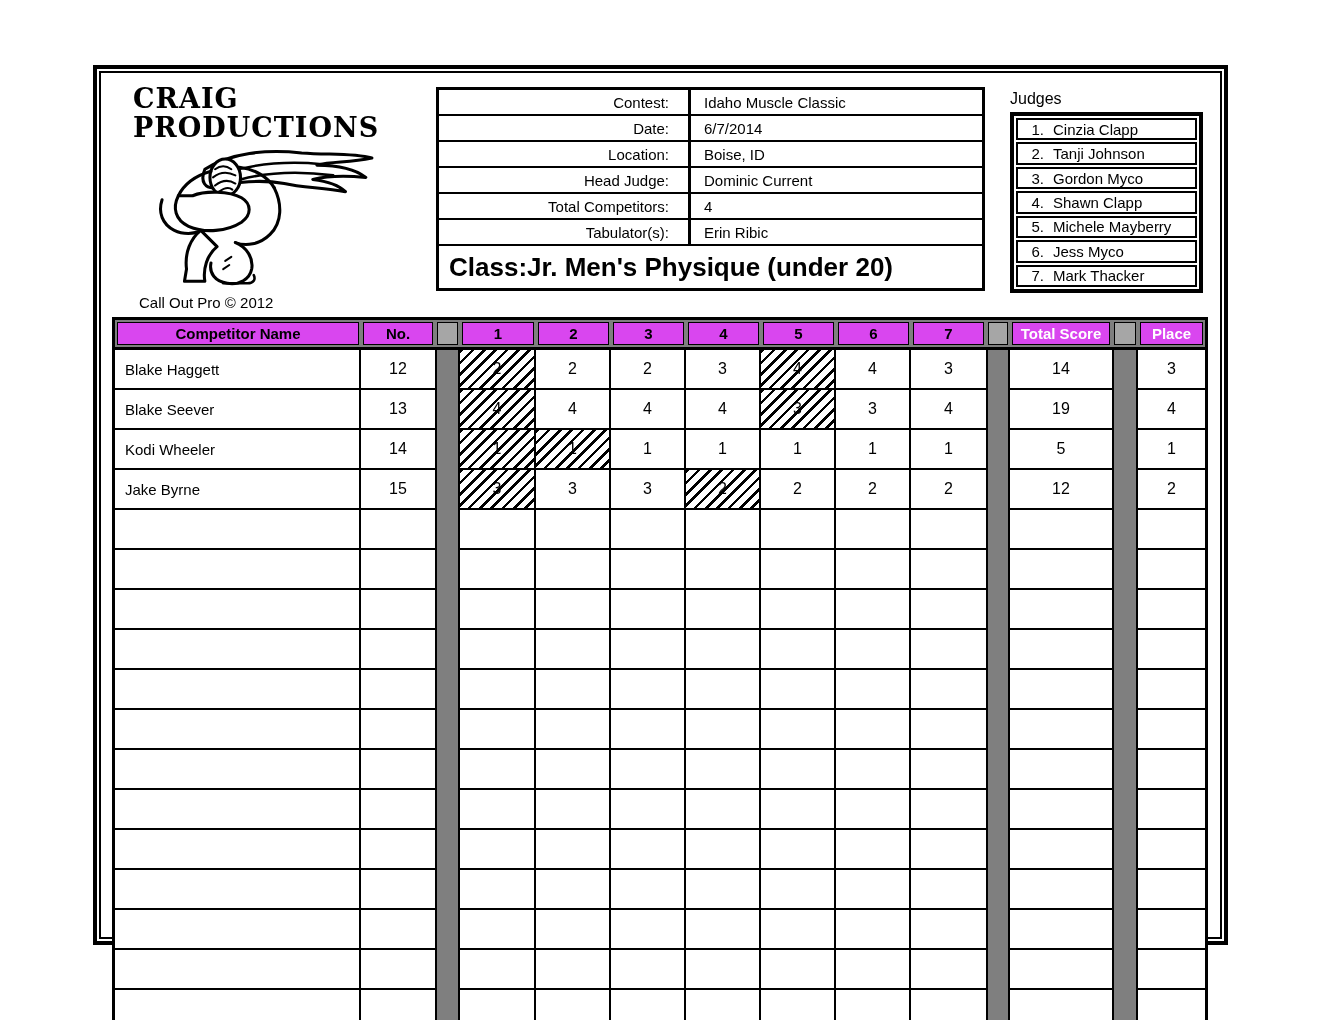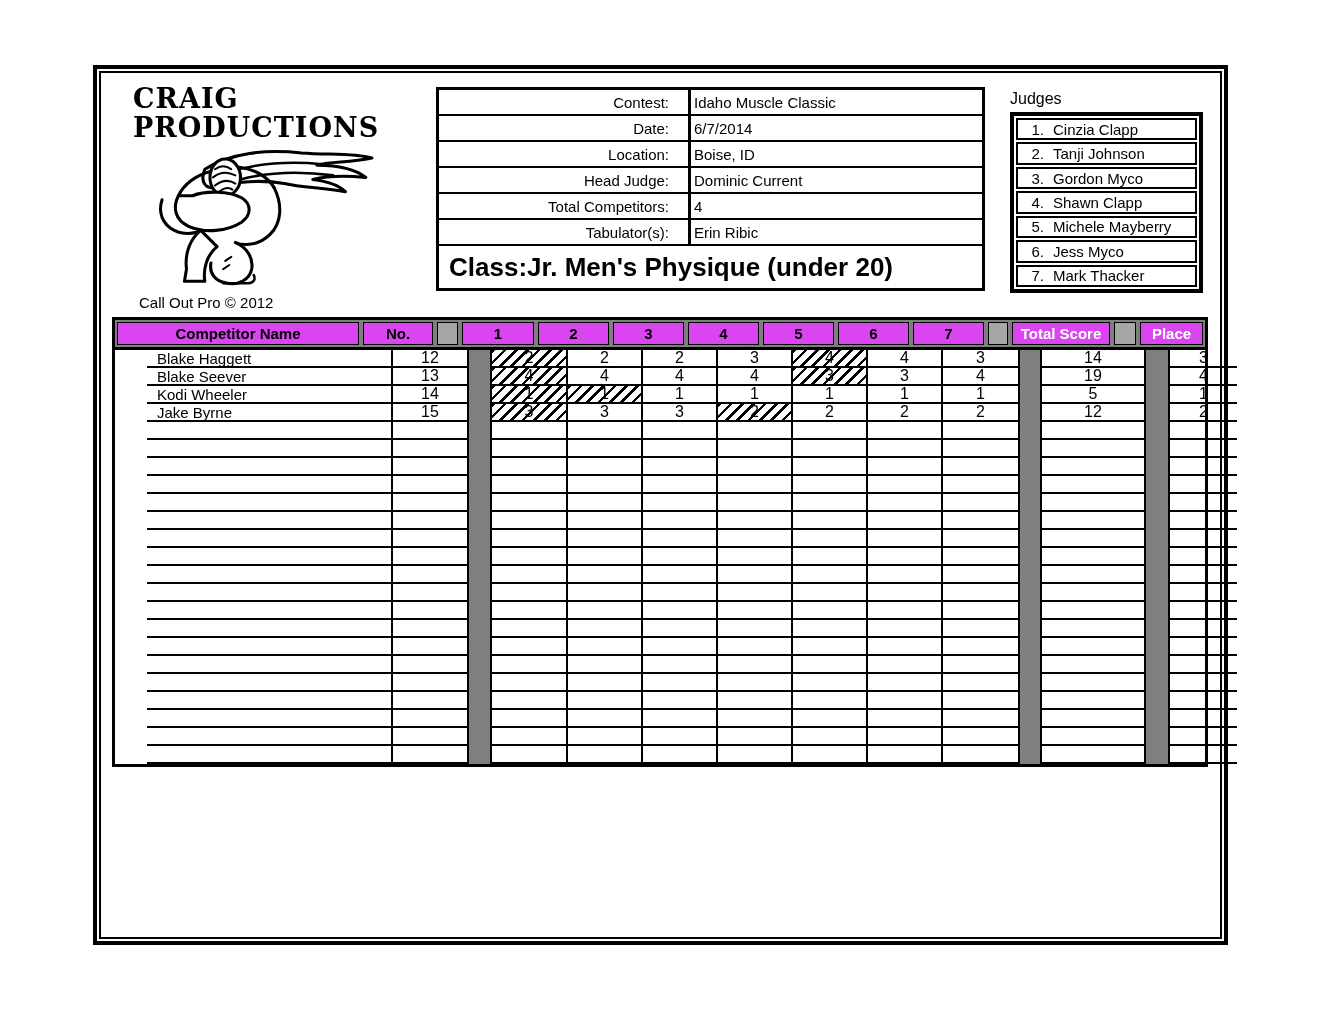--- a/index.html
+++ b/index.html
@@ -17,42 +17,42 @@
   .logo-svg{position:absolute;left:103px;top:130px;}
   .callout{position:absolute;left:117px;top:294px;font-size:15px;margin-left:22px;}
 
   
   .contest-box{position:absolute;left:436px;top:87px;width:549px;height:204px;
                box-sizing:border-box;border:3px solid #000;display:flex;flex-direction:column;background:#fff;}
   .ci-rows{display:flex;flex-direction:column;}
   .ci-row{box-sizing:border-box;height:26px;display:flex;border-bottom:2px solid #000;}
   .ci-label{box-sizing:border-box;width:252px;border-right:3px solid #000;display:flex;
             align-items:center;justify-content:flex-end;padding-right:19px;font-size:15px;}
-  .ci-value{flex:1;display:flex;align-items:center;padding-left:3px;font-size:15px;}
+  .ci-value{flex:1;display:flex;align-items:center;padding-left:13px;font-size:15px;}
   .class-row{flex:1;display:flex;align-items:center;padding-left:10px;font-weight:bold;font-size:26px;}
 
   
   .judges-title{position:absolute;left:1010px;top:90px;width:193px;font-size:16px;}
   .judges-box{position:absolute;left:1010px;top:112px;width:193px;height:181px;background:#fff;
               box-sizing:border-box;border:4px solid #000;padding:2px;display:flex;flex-direction:column;gap:2px;}
   .judge-row{flex:1;box-sizing:border-box;border:2px solid #000;display:flex;align-items:center;
              padding-left:10px;font-size:15px;gap:9px;}
   .judge-num{min-width:16px;text-align:right;}
 
   
   .score-table{position:absolute;left:112px;top:317px;width:1096px;
                box-sizing:border-box;border:3px solid #000;background:#fff;}
   .thead,.trow{display:grid;
      grid-template-columns:246px 74px 25px 76px 75px 75px 75px 75px 75px 75px 24px 102px 26px 67px;}
   .thead{background:#7f7f7f;height:27px;border-bottom:3px solid #000;}
   .hcell{margin:2px;border:1px solid #000;background:#d946ef;display:flex;align-items:center;
          justify-content:center;font-weight:bold;font-size:15px;overflow:hidden;white-space:nowrap;}
   .hcell.white{color:#fff;}
   .hcell.sp{background:#a6a6a6;}
-  .trow{height:18px;padding-left:32px;}
+  .trow{height:40px;}
   .cell{border-bottom:2px solid #000;display:flex;align-items:center;justify-content:center;
         font-size:16px;overflow:hidden;white-space:nowrap;}
   .cell.name{justify-content:flex-start;padding-left:10px;font-size:15px;}
   .br{border-right:2px solid #000;}
   .spacer{background:#7f7f7f;border-left:2px solid #000;border-right:2px solid #000;}
   .hatched{background-image:repeating-linear-gradient(135deg,#000 0px,#000 2.5px,rgba(0,0,0,0) 2.5px,rgba(0,0,0,0) 8px);}
 </style>
 </head>
 <body>
 

